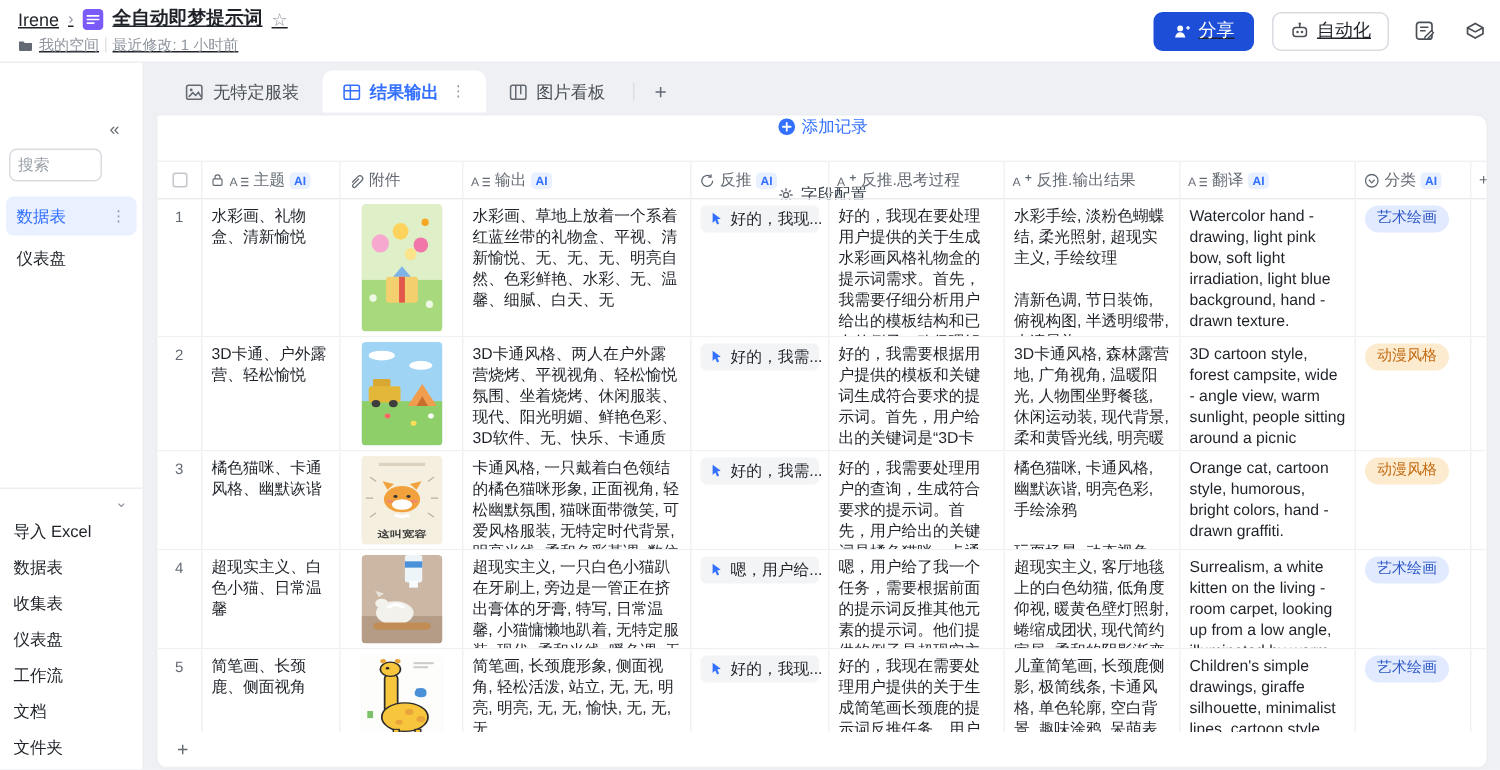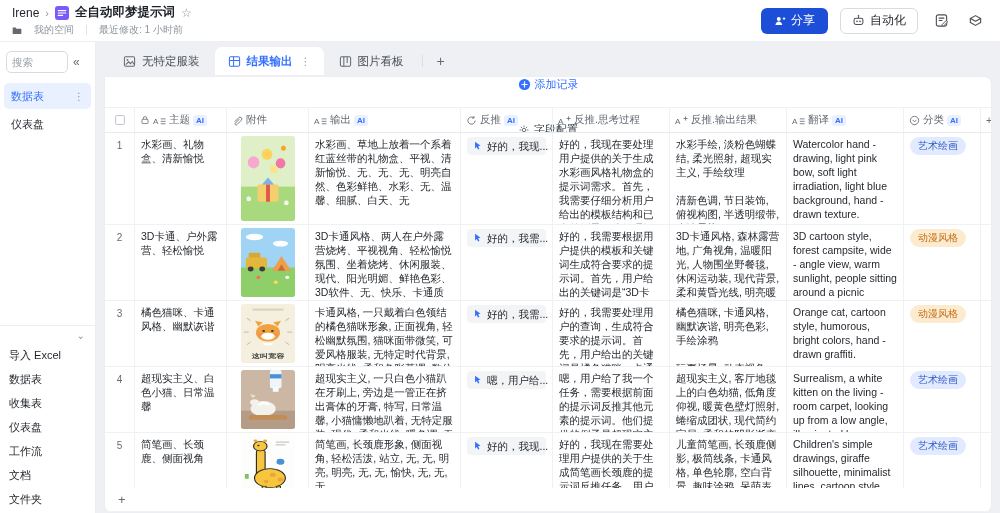--- a/index.html
+++ b/index.html
@@ -2,43 +2,43 @@
 <html><head>
 <meta charset="utf-8">
 <style>
   * { box-sizing: border-box; margin: 0; padding: 0; }
   html,body { width:1000px; height:513px; overflow:hidden;
     font-family:"Liberation Sans","DejaVu Sans",sans-serif;
     background:#eef0f3; color:#1f2329; }
 
   
   .topbar { height:42px; background:#fff; display:flex; justify-content:space-between;
-    align-items:center; padding:0 14px 0 12px; border-bottom:1px solid #eceef1; }
+    align-items:center; padding:0 6px 0 12px; border-bottom:1px solid #eceef1;text-decoration:underline; }
   .tb-left { display:flex; flex-direction:column; gap:2px; }
   .crumb { display:flex; align-items:center; gap:6px; font-size:12px; }
   .crumb .sep { color:#8f959e; font-size:11px; }
   .doc-title { font-weight:bold; font-size:12.5px; }
   .star { color:#8f959e; font-size:12px; }
-  .subline { display:flex; align-items:center; gap:12px; font-size:10px; color:#8f959e; }
+  .subline { display:flex; align-items:center; gap:4px; font-size:10px; color:#8f959e; }
   .subline .vdiv { width:1px; height:10px; background:#e0e2e6; }
   .tb-right { display:flex; align-items:center; gap:12px; }
   .btn-share { display:flex; align-items:center; gap:5px; background:#1d4ed8; color:#fff;
     border:none; height:26px; padding:0 13px; border-radius:6px; font-size:12px; }
   .btn-auto { display:flex; align-items:center; gap:5px; background:#fff; color:#1f2329;
     border:1px solid #d8dbe0; height:26px; padding:0 11px; border-radius:6px; font-size:12px; }
   .iconbtn { display:flex; align-items:center; justify-content:center; width:22px; height:22px; }
 
   
   .layout { display:flex; height:471px; }
   .sidebar { width:96px; background:#fff; border-right:1px solid #eceef1;
     display:flex; flex-direction:column; flex-shrink:0; }
   .sb-top { display:flex; align-items:center; gap:5px; padding:9px 5px 9px 6px; }
   .search { width:62px; height:22px; border:1px solid #d8dbe0; border-radius:5px;
     font-size:10.5px; padding:0 5px; color:#1f2329; outline:none;
-    font-family:"Liberation Sans","DejaVu Sans",sans-serif; }
+    font-family:"Liberation Sans","DejaVu Sans",sans-serif;margin-top:48px; }
   .search::placeholder { color:#9aa0a8; }
   .collapse { color:#646a73; font-size:12px; cursor:pointer; }
   .sb-item { height:26px; display:flex; align-items:center; padding:0 7px; font-size:11px;
     margin:1px 4px; border-radius:5px; }
   .sb-item.active { background:#e9f0ff; color:#3370ff; }
   .sb-item .dots { margin-left:auto; color:#8f959e; font-size:10px; }
   .sb-bottom { margin-top:auto; border-top:1px solid #eceef1; padding-bottom:2px; }
   .sb-sec { display:flex; justify-content:flex-end; padding:4px 10px 2px; color:#8f959e; font-size:10px; }
   .sb-bitem { height:24px; line-height:24px; padding:0 9px; font-size:11px; color:#1f2329; }
 

